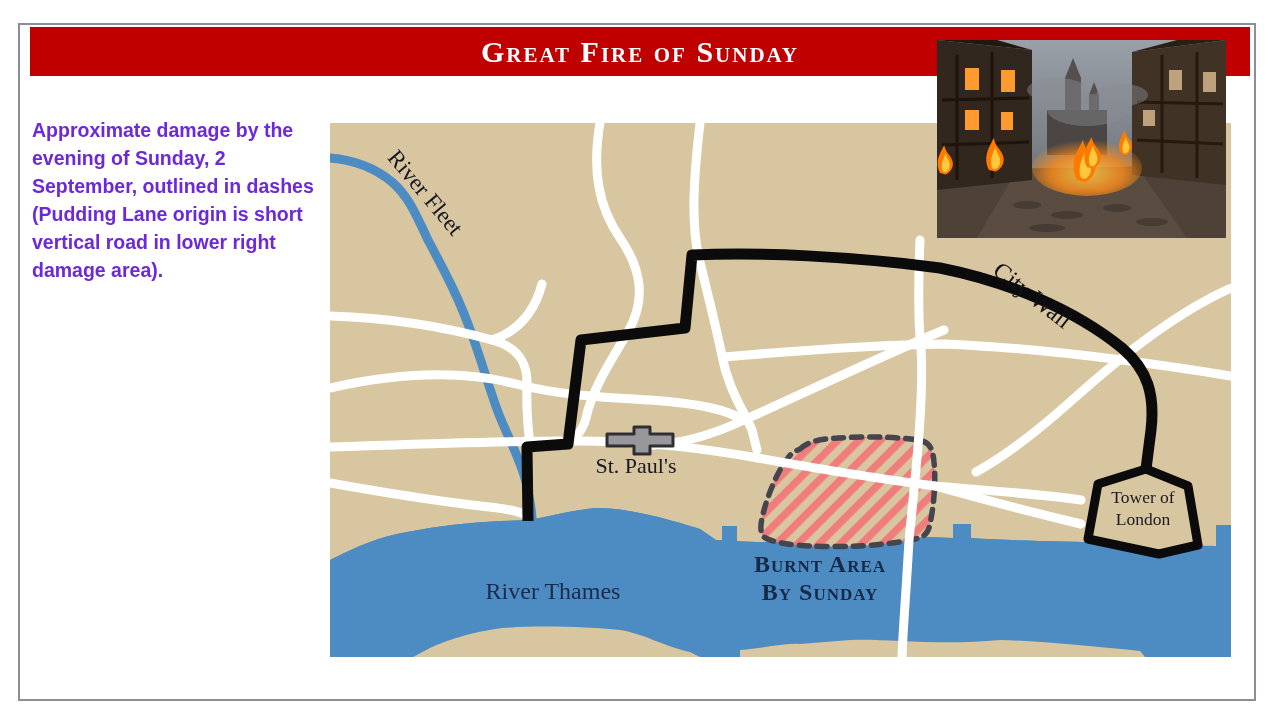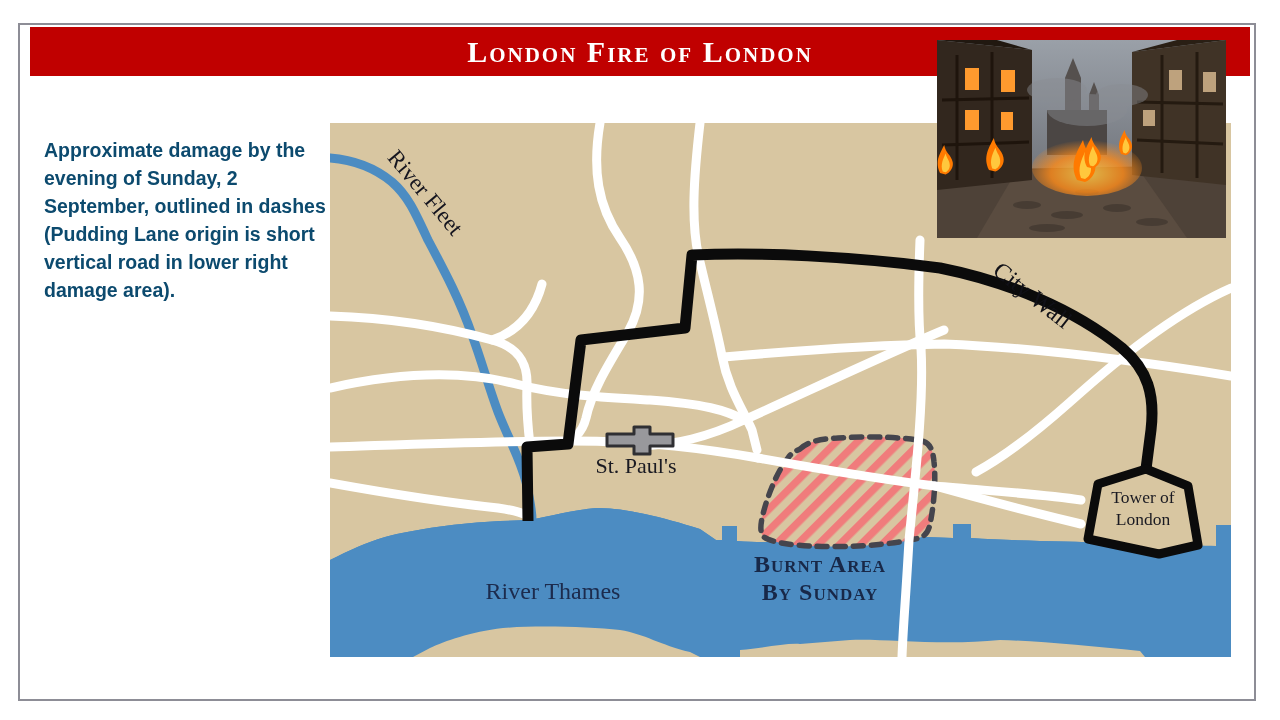--- a/index.html
+++ b/index.html
@@ -3,36 +3,36 @@
 <meta charset="utf-8">
 <style>
   html,body{margin:0;padding:0;width:1280px;height:720px;background:#ffffff;overflow:hidden;
     font-family:"Liberation Sans",sans-serif;position:relative;}
   .slide-border{position:absolute;left:18px;top:23px;width:1238px;height:678px;
     border:2px solid #8D8D96;box-sizing:border-box;background:#ffffff;}
   .header-bar{position:absolute;left:30px;top:27px;width:1220px;height:49px;background:#C00000;
     display:flex;align-items:center;justify-content:center;}
   .page-title{font-family:"Liberation Serif",serif;font-variant:small-caps;font-weight:bold;
     font-size:30px;letter-spacing:2px;color:#FFFFFF;line-height:1;}
-  .body-text{position:absolute;left:44px;top:116px;width:284px;color:#0c4a6e;
-    font-weight:bold;font-size:19.5px;line-height:28px;margin-top:20px;}
+  .body-text{position:absolute;left:32px;top:116px;width:284px;color:#6d28d9;
+    font-weight:bold;font-size:19.5px;line-height:28px;}
   .body-text p{margin:0;}
   .map-wrap{position:absolute;left:330px;top:123px;width:901px;height:534px;}
   .photo-wrap{position:absolute;left:937px;top:40px;width:289px;height:198px;}
   svg{display:block;}
   .maplabel{font-family:"Liberation Serif",serif;}
   .smallcaps{font-variant:small-caps;}
 </style>
 </head>
 <body>
 
 <div class="slide-border"></div>
 
 <div class="header-bar">
-  <div class="page-title">London Fire of London</div>
+  <div class="page-title">Great Fire of Sunday</div>
 </div>
 
 <div class="body-text">
   <p>Approximate damage by the evening of Sunday, 2 September, outlined in dashes (Pudding Lane origin is short vertical road in lower right damage area).</p>
 </div>
 
 <div class="map-wrap">
 <svg width="901" height="534" viewBox="330 123 901 534" xmlns="http://www.w3.org/2000/svg">
   <defs>
     <pattern id="hatch" width="15" height="15" patternUnits="userSpaceOnUse" patternTransform="rotate(45)">

